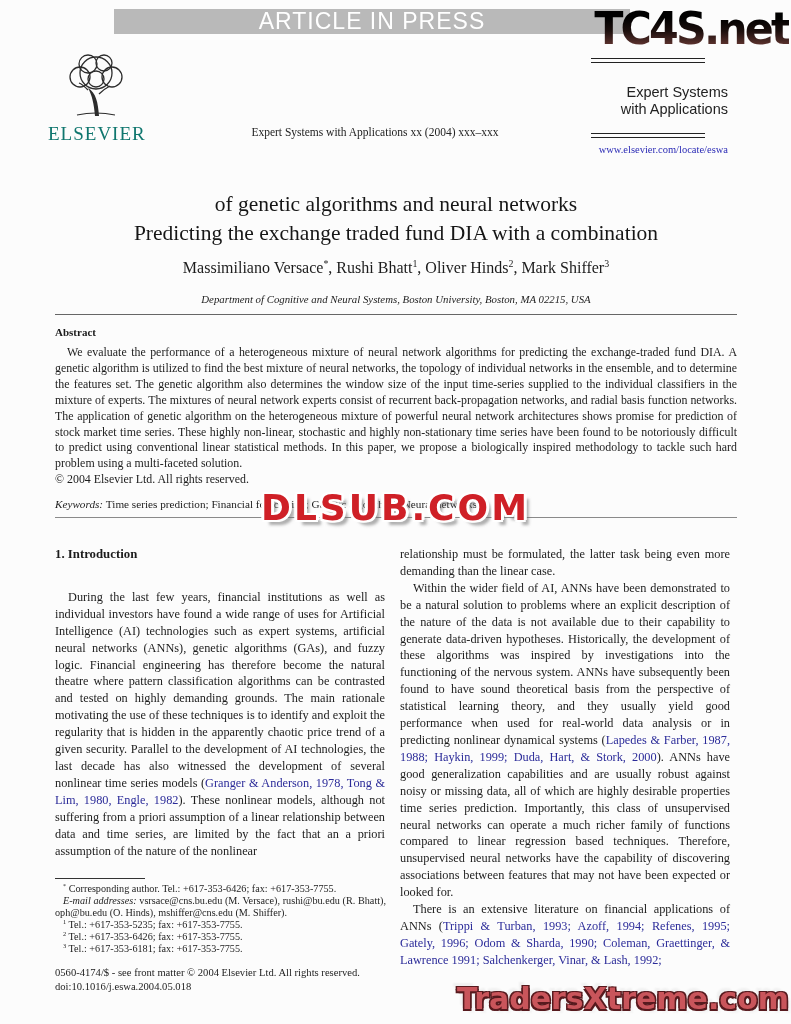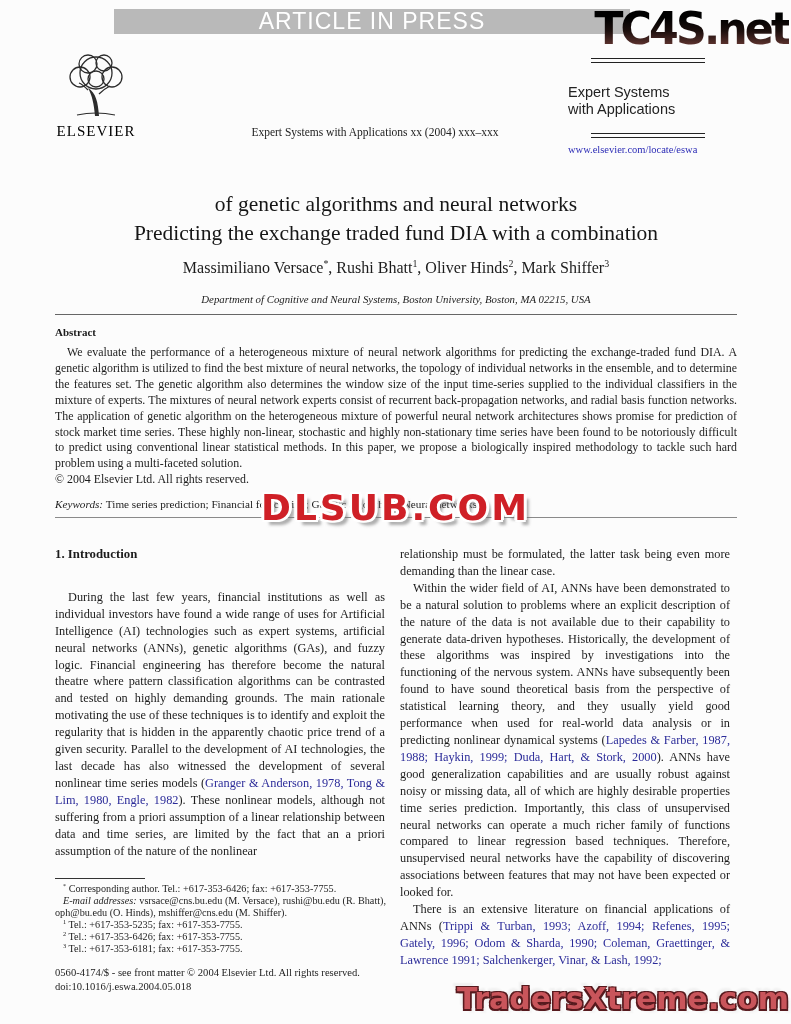--- a/index.html
+++ b/index.html
@@ -28,27 +28,27 @@
     color:#241512;transform:scaleX(0.95);transform-origin:100% 0;
   }
   @supports ((-webkit-background-clip:text) or (background-clip:text)){
     .tc4s{
       background:linear-gradient(to bottom,#000 30%,#1c0f0d 55%,#5f3430 82%,#7b4a41 100%);
       -webkit-background-clip:text;background-clip:text;color:transparent;
     }
   }
   .elsevier{position:absolute;top:50px;left:48px;width:96px;text-align:center;}
   .elsevier .label{
-    font-family:"Liberation Serif", serif;font-size:15px;letter-spacing:1px;color:#000000;margin-top:1px;
+    font-family:"Liberation Serif", serif;font-size:19px;letter-spacing:1px;color:#0f766e;margin-top:1px;
   }
   .citation-line{
     position:absolute;top:126px;left:55px;width:640px;text-align:center;
     font-size:11.5px;color:#222;
   }
-  .journal-block{position:absolute;top:58px;left:568px;width:160px;text-align:left;}
+  .journal-block{position:absolute;top:58px;left:568px;width:160px;text-align:right;}
   .dbl-rule{width:114px;height:5px;margin:0 auto;border-top:1.5px solid #222;border-bottom:1.5px solid #222;}
   .journal-name{
     margin-top:21px;font-family:"Liberation Sans", sans-serif;font-size:14.5px;line-height:17px;color:#222;
   }
   .journal-block .dbl-rule.lower{margin-top:15px;}
   .journal-url{margin-top:6px;font-size:10.5px;color:var(--url);white-space:nowrap;}
   
   .title{position:absolute;top:190px;left:55px;width:682px;text-align:center;
     font-size:21.5px;line-height:29px;color:#161616;}
   .authors{position:absolute;top:259px;left:55px;width:682px;text-align:center;font-size:16px;}

